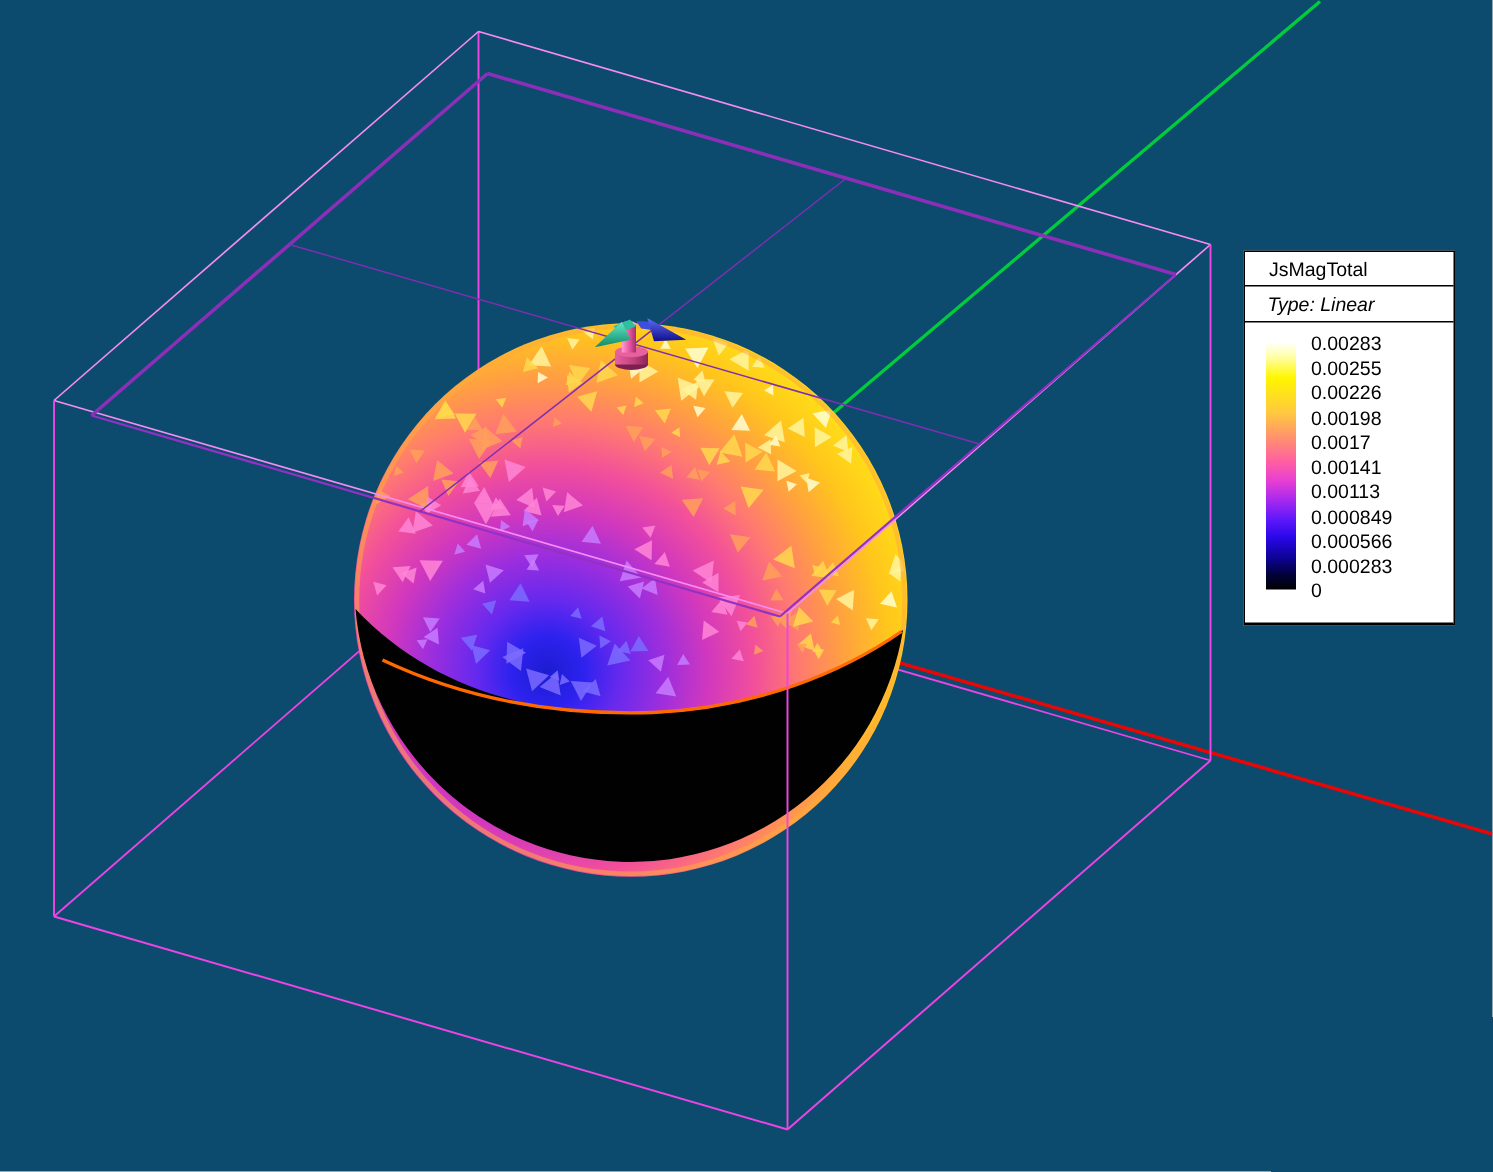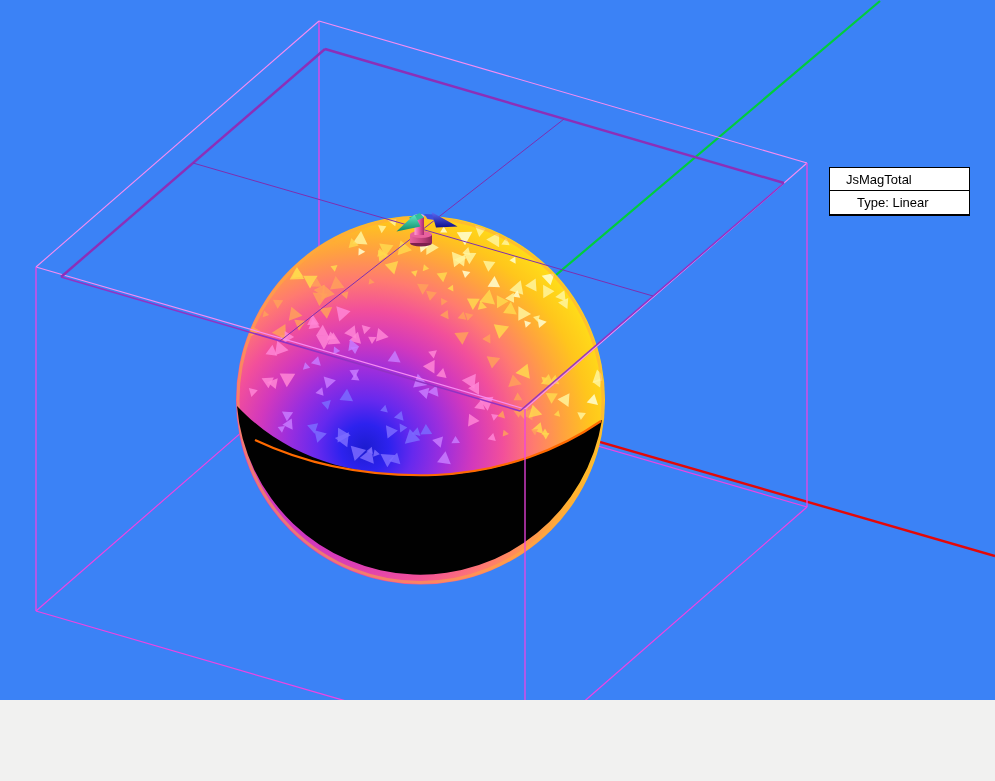--- a/index.html
+++ b/index.html
@@ -1,22 +1,22 @@
 <!DOCTYPE html>
 <html><head>
 <meta charset="utf-8">
 <style>
   html,body{margin:0;padding:0;background:#f1f1f0;}
-  #stage{position:relative;width:995px;height:700px;background:#3b82f6;overflow:hidden;
+  #stage{position:relative;width:995px;height:781px;background:#0c4a6e;overflow:hidden;
          font-family:"Liberation Sans",sans-serif;}
   #scene{position:absolute;left:0;top:0;}
   #legend{position:absolute;left:829px;top:167px;width:139px;background:#ffffff;
           border:1px solid #000;color:#000;font-size:13px;line-height:1;}
   .lg-title{height:22px;line-height:23px;padding-left:16px;border-bottom:1px solid #000;white-space:nowrap;}
-  .lg-type{height:23px;line-height:24px;padding-left:27px;border-bottom:1px solid #000;white-space:nowrap;}
+  .lg-type{height:23px;line-height:24px;padding-left:15px;border-bottom:1px solid #000;white-space:nowrap;font-style:italic;}
   .lg-scale{position:relative;height:200px;border-bottom:1px solid #000;}
   .lg-bar{position:absolute;left:14px;top:14px;width:20px;height:164px;}
   .lg-ticks{position:absolute;left:44px;top:6px;}
   .lg-ticks div{height:16.55px;line-height:16.55px;white-space:nowrap;}
   .lg-stats{padding:4px 0 5px 15px;}
   .lg-stats div{height:16.8px;line-height:16.8px;white-space:nowrap;}
 </style>
 </head>
 <body>
 
@@ -272,15 +272,31 @@
     <polygon points="420,213 424,217.5 413,222 409,217.5" fill="#2fbf9c"></polygon>
     <polygon points="414.5,214.5 420.5,226.5 396.5,231.5" fill="url(#tealGrad)"></polygon>
     <polygon points="424,214 427.5,219 438,220.5 434,214.5" fill="#3e4fe0"></polygon>
     <polygon points="431.5,212 436,227.5 457.5,226.5" fill="url(#blueGrad)"></polygon>
   </g>
 </svg>
 
 <div id="legend">
   <div class="lg-title">JsMagTotal</div>
   <div class="lg-type">Type: Linear</div>
+  <div class="lg-scale">
+    <div class="lg-bar" id="lg-bar" style="background: linear-gradient(rgb(255, 255, 244) 0%, rgb(255, 255, 174) 5%, rgb(255, 246, 0) 14%, rgb(255, 201, 62) 28%, rgb(255, 142, 114) 39%, rgb(255, 95, 162) 48%, rgb(231, 62, 212) 56%, rgb(164, 40, 240) 64%, rgb(90, 23, 250) 72%, rgb(40, 7, 232) 79%, rgb(13, 3, 150) 87%, rgb(2, 2, 58) 94%, rgb(0, 0, 0) 100%);"></div>
+    <div class="lg-ticks">
+          <div>0.00283</div>
+          <div>0.00255</div>
+          <div>0.00226</div>
+          <div>0.00198</div>
+          <div>0.0017</div>
+          <div>0.00141</div>
+          <div>0.00113</div>
+          <div>0.000849</div>
+          <div>0.000566</div>
+          <div>0.000283</div>
+          <div>0</div>
+        </div>
+  </div>
 </div>
 
 </div>
 
 </body></html>

